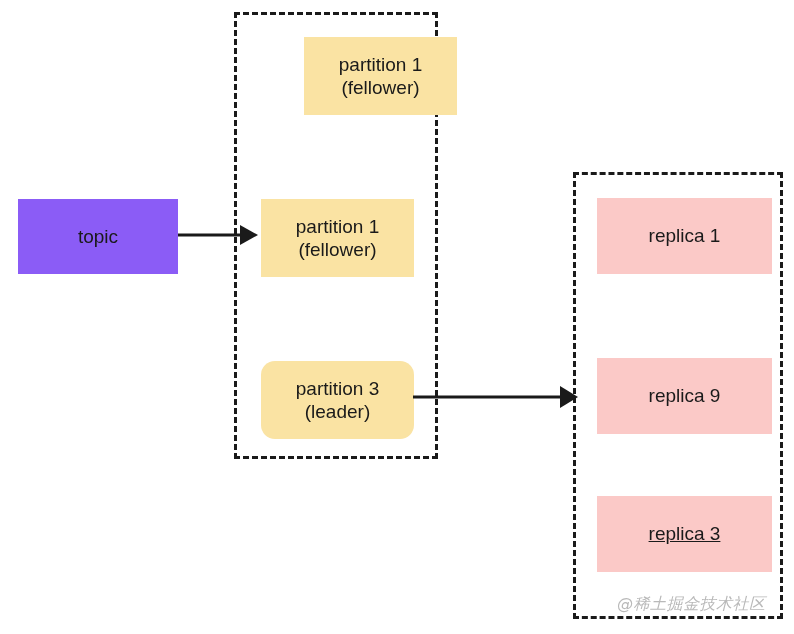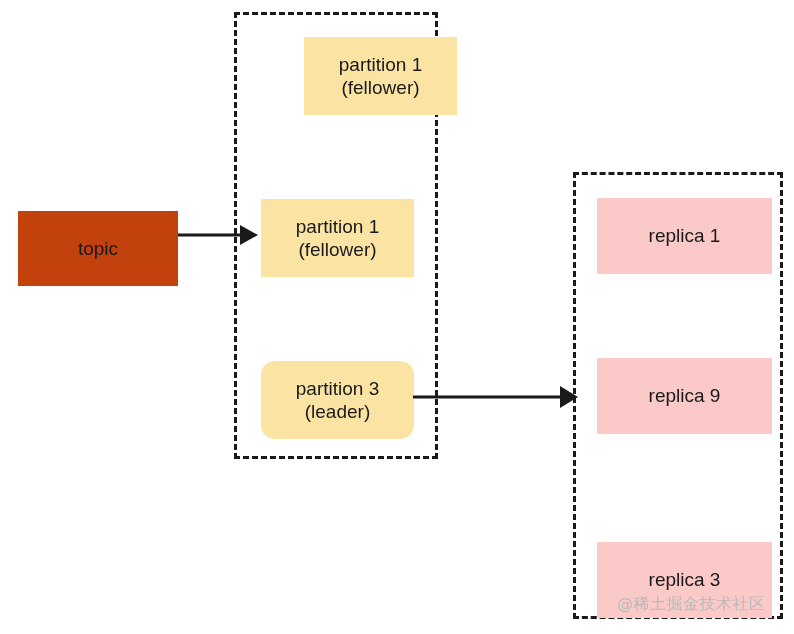--- a/index.html
+++ b/index.html
@@ -29,23 +29,22 @@
     line-height: 1.22;
     box-sizing: border-box;
     white-space: pre-line;
   }
 
   .node-topic {
     left: 18px;
     top: 199px;
     width: 160px;
     height: 75px;
-    background: #c2410c;
+    background: #8b5cf6;
     font-size: 19px;
-    margin-top: 12px;
   }
 
   .node-partition {
     width: 153px;
     height: 78px;
     background: #fae3a3;
     font-size: 19px;
     left: 261px;
   }
   .node-partition.p1 { top: 37px; margin-left: 43px; }
@@ -54,21 +53,21 @@
 
   .node-replica {
     width: 175px;
     height: 76px;
     background: #fbc9c7;
     font-size: 19px;
     left: 597px;
   }
   .node-replica.r1 { top: 198px; }
   .node-replica.r2 { top: 358px; }
-  .node-replica.r3 { top: 542px; }
+  .node-replica.r3 { top: 496px; text-decoration: underline; }
 
   
   .group {
     position: absolute;
     border: 3px dashed #1a1a1a;
     box-sizing: border-box;
     background: transparent;
   }
   .group-partitions {
     left: 234px;
@@ -105,20 +104,21 @@
   .watermark {
     position: absolute;
     left: 617px;
     top: 594px;
     font-size: 16px;
     color: #b9b9b9;
     letter-spacing: 0.5px;
     font-family: "DejaVu Sans", sans-serif;
     white-space: nowrap;
     user-select: none;
+    font-style: italic;
   }
 </style>
 </head>
 <body>
 
 <div id="canvas">
 
   <div class="node node-topic">topic</div>
 
   <svg class="arrow arrow-topic-partitions" viewBox="0 0 80 34">

